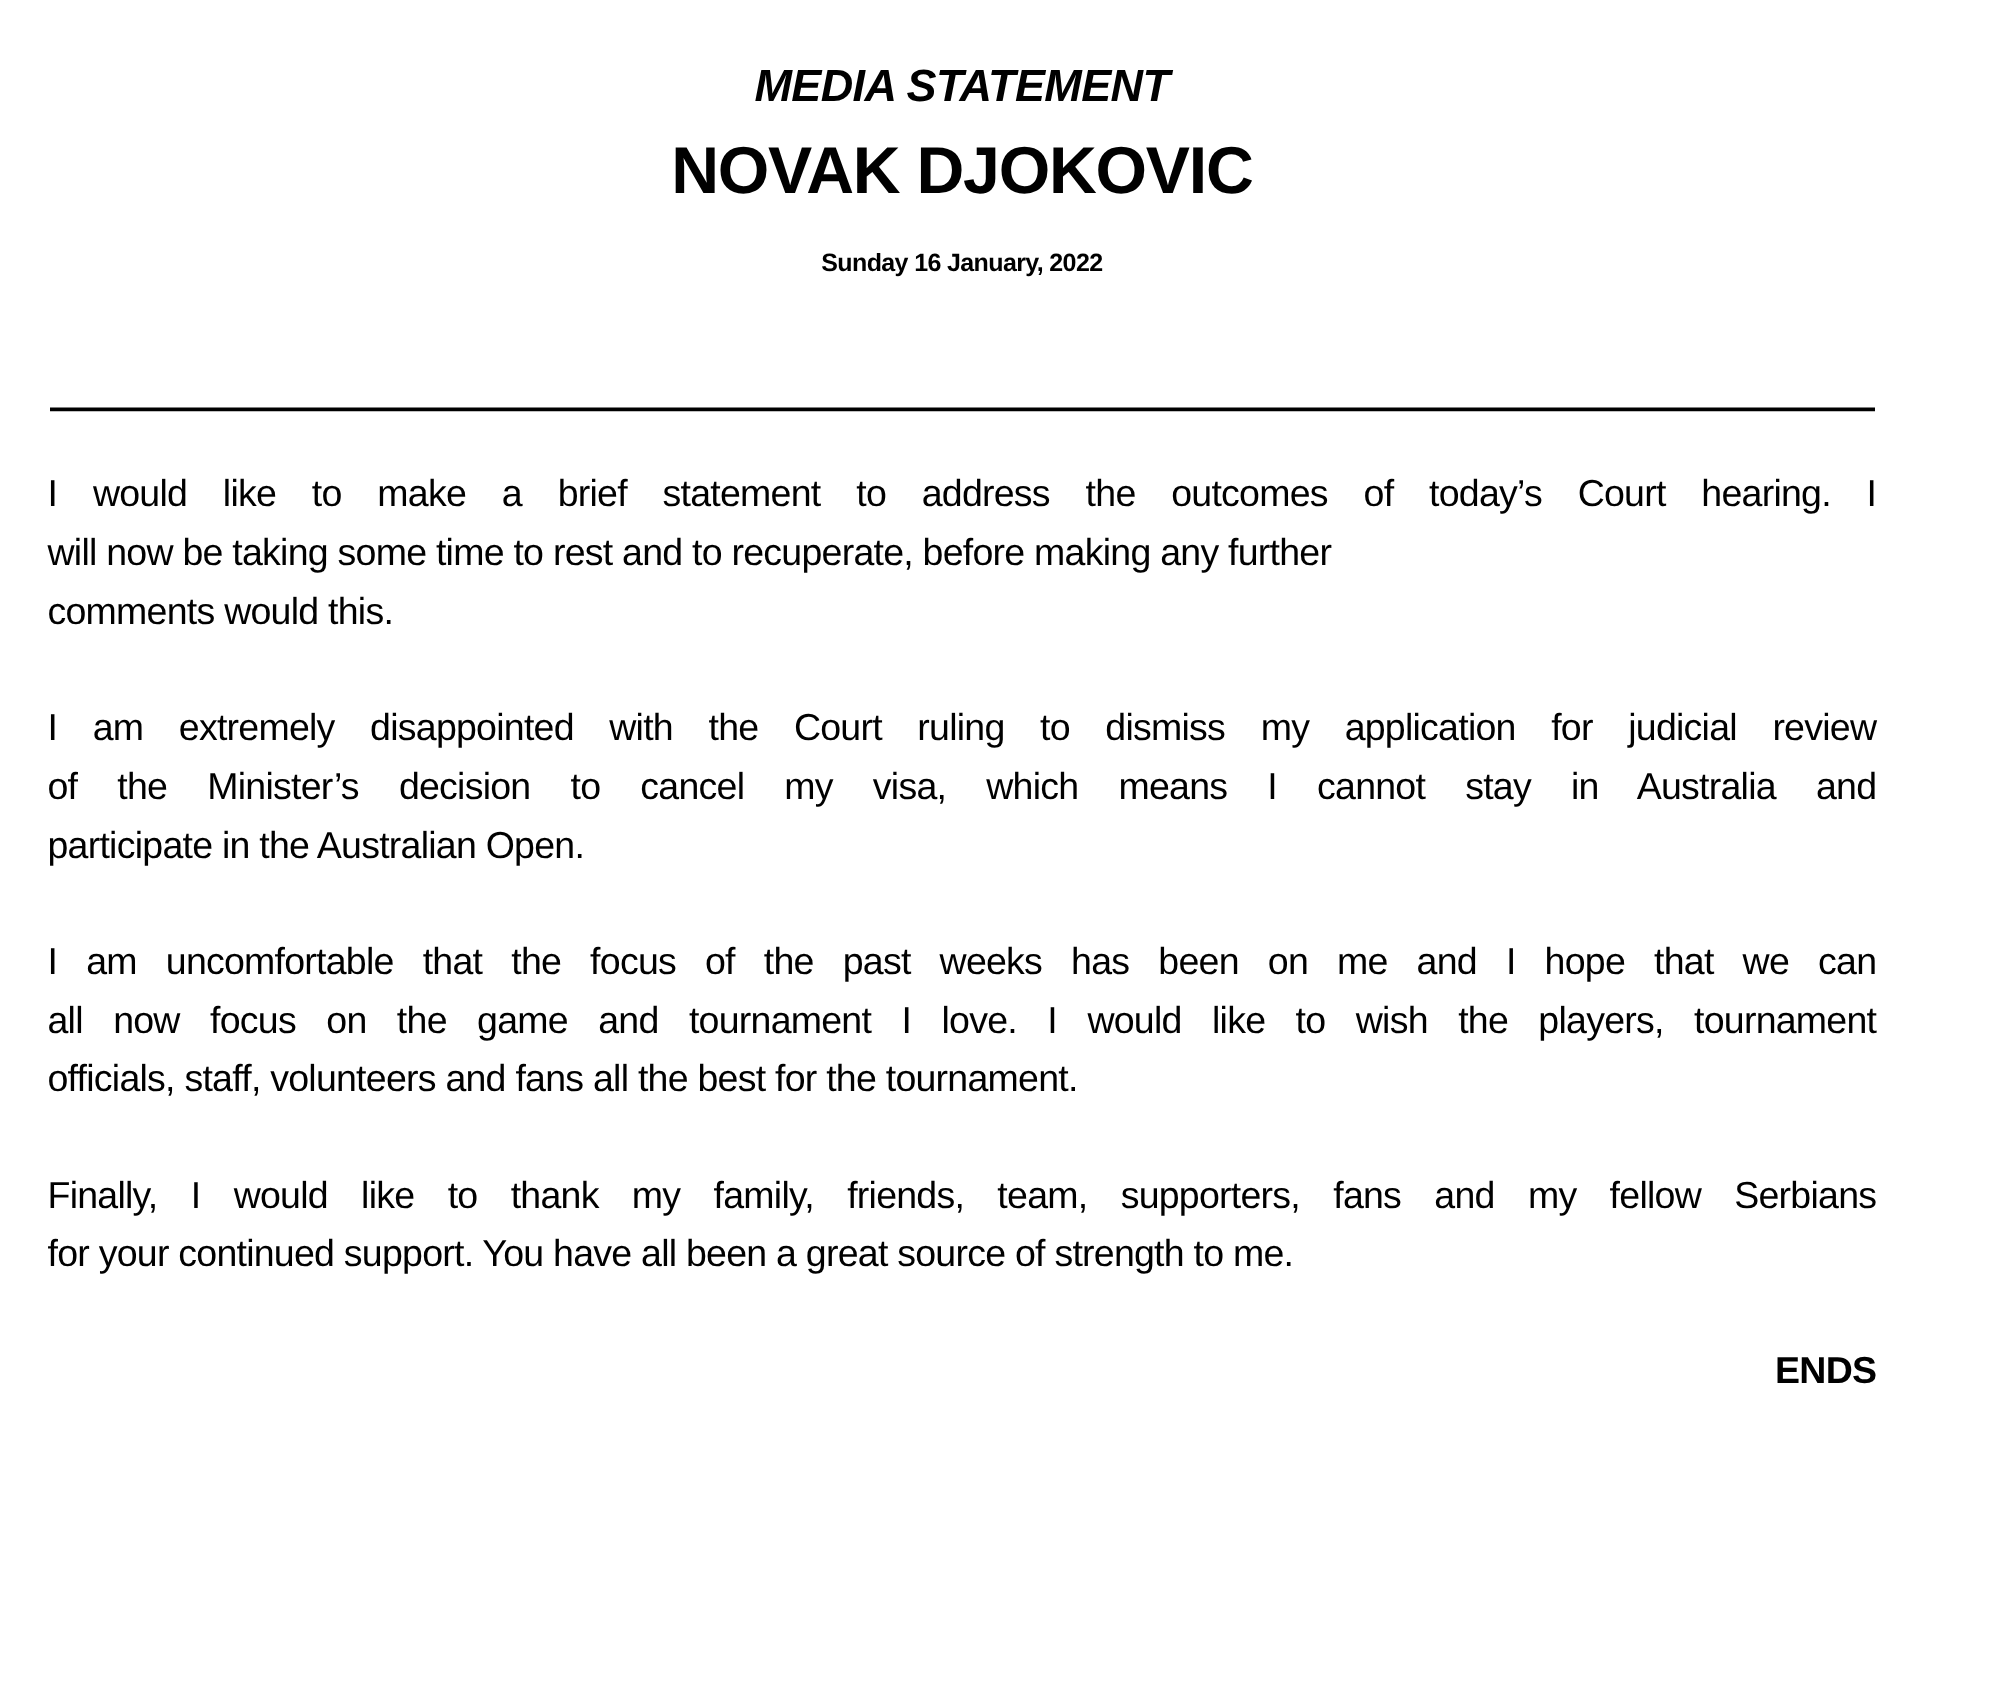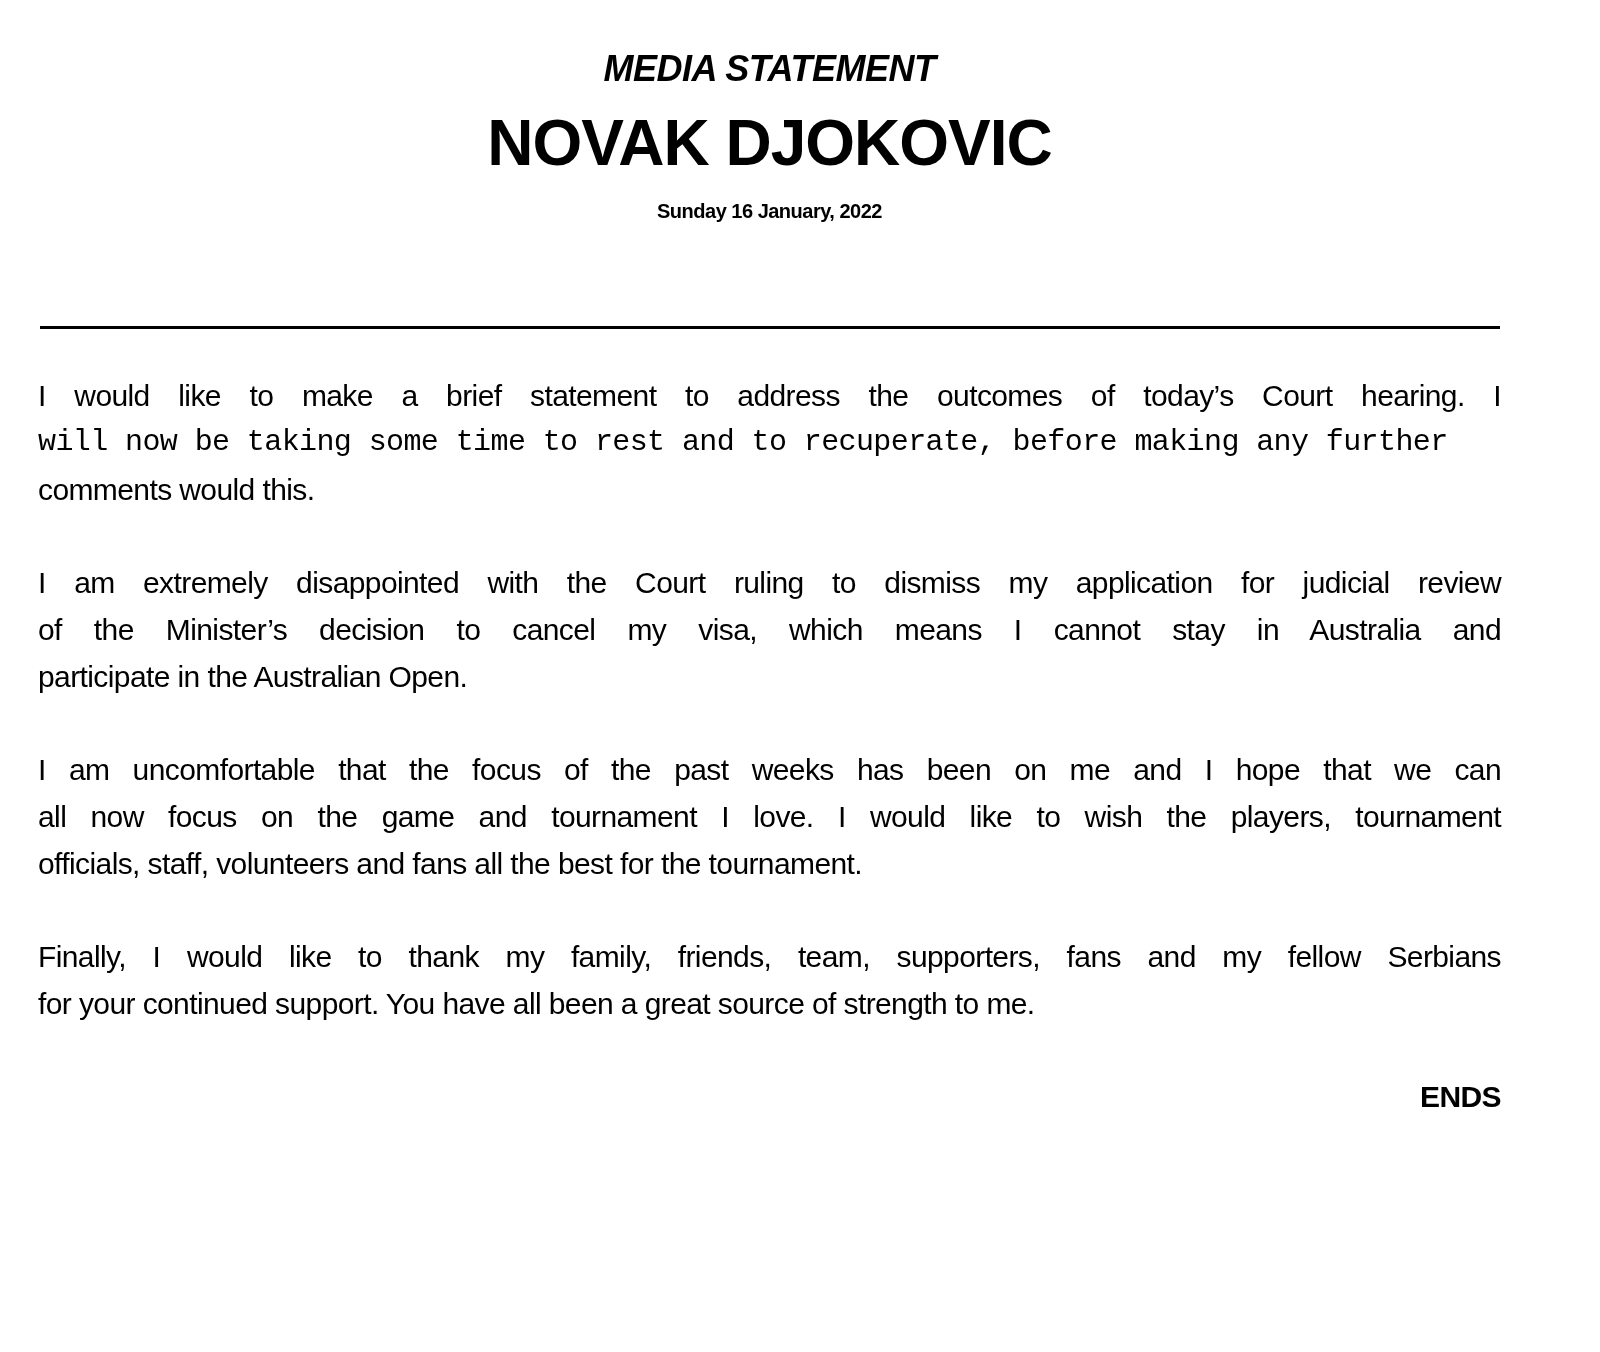--- a/index.html
+++ b/index.html
@@ -1,41 +1,41 @@
 <!DOCTYPE html>
 <html><head>
 <meta charset="utf-8">
 <style>
   html, body { margin: 0; padding: 0; background: #ffffff; }
   body { width: 1600px; height: 1352px; position: relative; overflow: hidden; color: #000; }
   .page { position: absolute; left: 38px; top: 0; width: 1463px; }
   .hdr { text-align: center; font-family: "Liberation Sans", sans-serif; font-weight: bold; }
   .kicker { position: absolute; top: 48px; left: 0; width: 100%; font-size: 36px; font-style: italic; letter-spacing: -0.5px; text-align: center; }
-  .name { position: absolute; top: 106px; left: 0; width: 100%; font-size: 64px; letter-spacing: -1px; }
+  .name { position: absolute; top: 106px; left: 0; width: 100%; font-size: 53px; letter-spacing: -1px; }
   .date { position: absolute; top: 200px; left: 0; width: 100%; font-size: 20px; letter-spacing: -0.5px; }
   .rule { position: absolute; top: 326px; left: 2px; width: 1460px; height: 0; border-top: 3px solid #000; }
   .body { position: absolute; top: 372px; left: 0; width: 100%; font-family: "Liberation Sans", sans-serif; font-size: 30px; }
   .para { margin: 0 0 46px 0; }
   .line { display: block; height: 47px; line-height: 47px; white-space: nowrap; letter-spacing: -0.6px; }
   .line.j { text-align: justify; text-align-last: justify; white-space: normal; }
   .ends { font-weight: bold; margin-top: 0; text-align: right; }
 </style>
 </head>
 <body>
 
 <div class="page">
   <div class="hdr kicker">MEDIA STATEMENT</div>
   <div class="hdr name">NOVAK DJOKOVIC</div>
   <div class="hdr date">Sunday 16 January, 2022</div>
   <div class="rule"></div>
 
   <div class="body">
     <div class="para">
       <span class="line j">I would like to make a brief statement to address the outcomes of today’s Court hearing. I</span>
-      <span class="line j" style="text-align:left;text-align-last:left;font-family:Liberation Mono, monospace;">will now be taking some time to rest and to recuperate, before making any further</span>
+      <span class="line j" style="text-align:left;text-align-last:left;">will now be taking some time to rest and to recuperate, before making any further</span>
       <span class="line">comments would this.</span>
     </div>
     <div class="para">
       <span class="line j">I am extremely disappointed with the Court ruling to dismiss my application for judicial review</span>
       <span class="line j">of the Minister’s decision to cancel my visa, which means I cannot stay in Australia and</span>
       <span class="line">participate in the Australian Open.</span>
     </div>
     <div class="para">
       <span class="line j">I am uncomfortable that the focus of the past weeks has been on me and I hope that we can</span>
       <span class="line j">all now focus on the game and tournament I love. I would like to wish the players, tournament</span>

